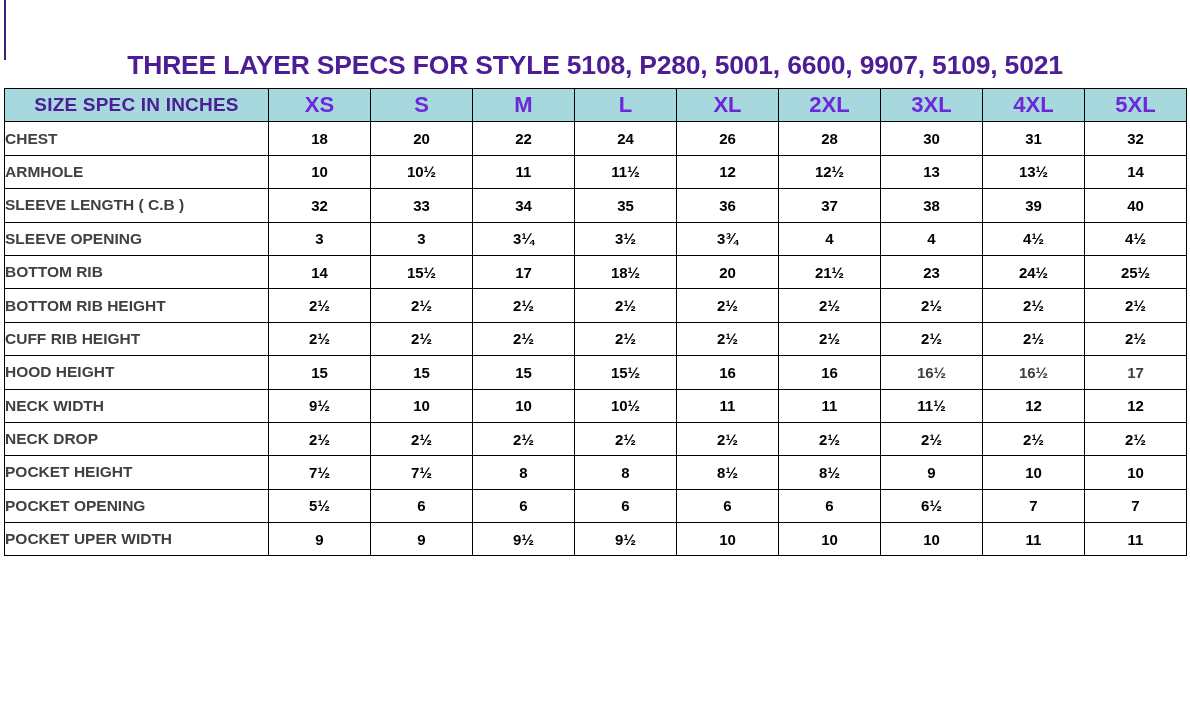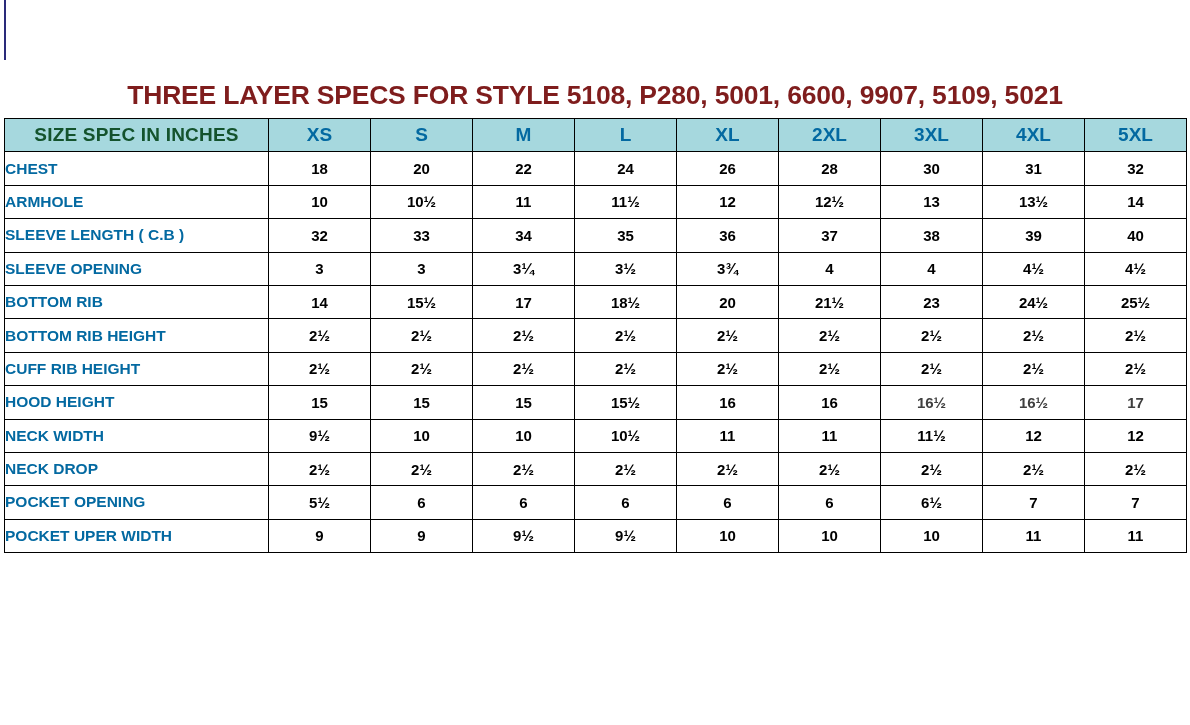--- a/index.html
+++ b/index.html
@@ -22,25 +22,25 @@
   .left-rule {
     position: absolute;
     left: 4px;
     top: 0;
     width: 2px;
     height: 60px;
     background: #2a2a7a;
   }
   .title {
     text-align: center;
-    color: #7f1d1d;
+    color: #4c1d95;
     font-weight: bold;
     font-size: 26.5px;
     letter-spacing: -0.2px;
-    padding-top: 80px;
+    padding-top: 50px;
     padding-bottom: 7px;
     white-space: nowrap;
   }
   table.spec {
     border-collapse: collapse;
     table-layout: fixed;
     width: 1182px;
     margin: 0 4px;
     font-size: 15px;
   }
@@ -48,37 +48,37 @@
     border: 1.3px solid #000000;
     padding: 0;
     height: 33.4px;
     box-sizing: border-box;
   }
   .hdr-label {
     background: #a6d8de;
     font-weight: bold;
     font-size: 19px;
     text-align: center;
-    color: #14532d;
+    color: #4c1d95;
     letter-spacing: 0.2px;
   }
   .hdr-size {
     background: #a6d8de;
     font-weight: bold;
-    font-size: 19px;
-    text-align: center;
-    color: #0369a1;
+    font-size: 22px;
+    text-align: center;
+    color: #6d28d9;
     margin-top: 48px;
   }
   .rowlabel {
     font-weight: bold;
     font-size: 15.5px;
     text-align: left;
     padding-left: 5px;
-    color: #0369a1;
+    color: #404040;
     white-space: nowrap;
   }
   .val {
     text-align: center;
     font-weight: bold;
     font-size: 15px;
     color: #000;
   }
   .val.light {
     font-weight: bold;
@@ -237,20 +237,32 @@
           <td class="val">2½</td>
           <td class="val">2½</td>
           <td class="val">2½</td>
           <td class="val">2½</td>
           <td class="val">2½</td>
           <td class="val">2½</td>
           <td class="val">2½</td>
           <td class="val">2½</td>
         </tr>
         <tr>
+          <td class="rowlabel">POCKET HEIGHT</td>
+          <td class="val">7½</td>
+          <td class="val">7½</td>
+          <td class="val">8</td>
+          <td class="val">8</td>
+          <td class="val">8½</td>
+          <td class="val">8½</td>
+          <td class="val">9</td>
+          <td class="val">10</td>
+          <td class="val">10</td>
+        </tr>
+        <tr>
           <td class="rowlabel">POCKET OPENING</td>
           <td class="val">5½</td>
           <td class="val">6</td>
           <td class="val">6</td>
           <td class="val">6</td>
           <td class="val">6</td>
           <td class="val">6</td>
           <td class="val">6½</td>
           <td class="val">7</td>
           <td class="val">7</td>

